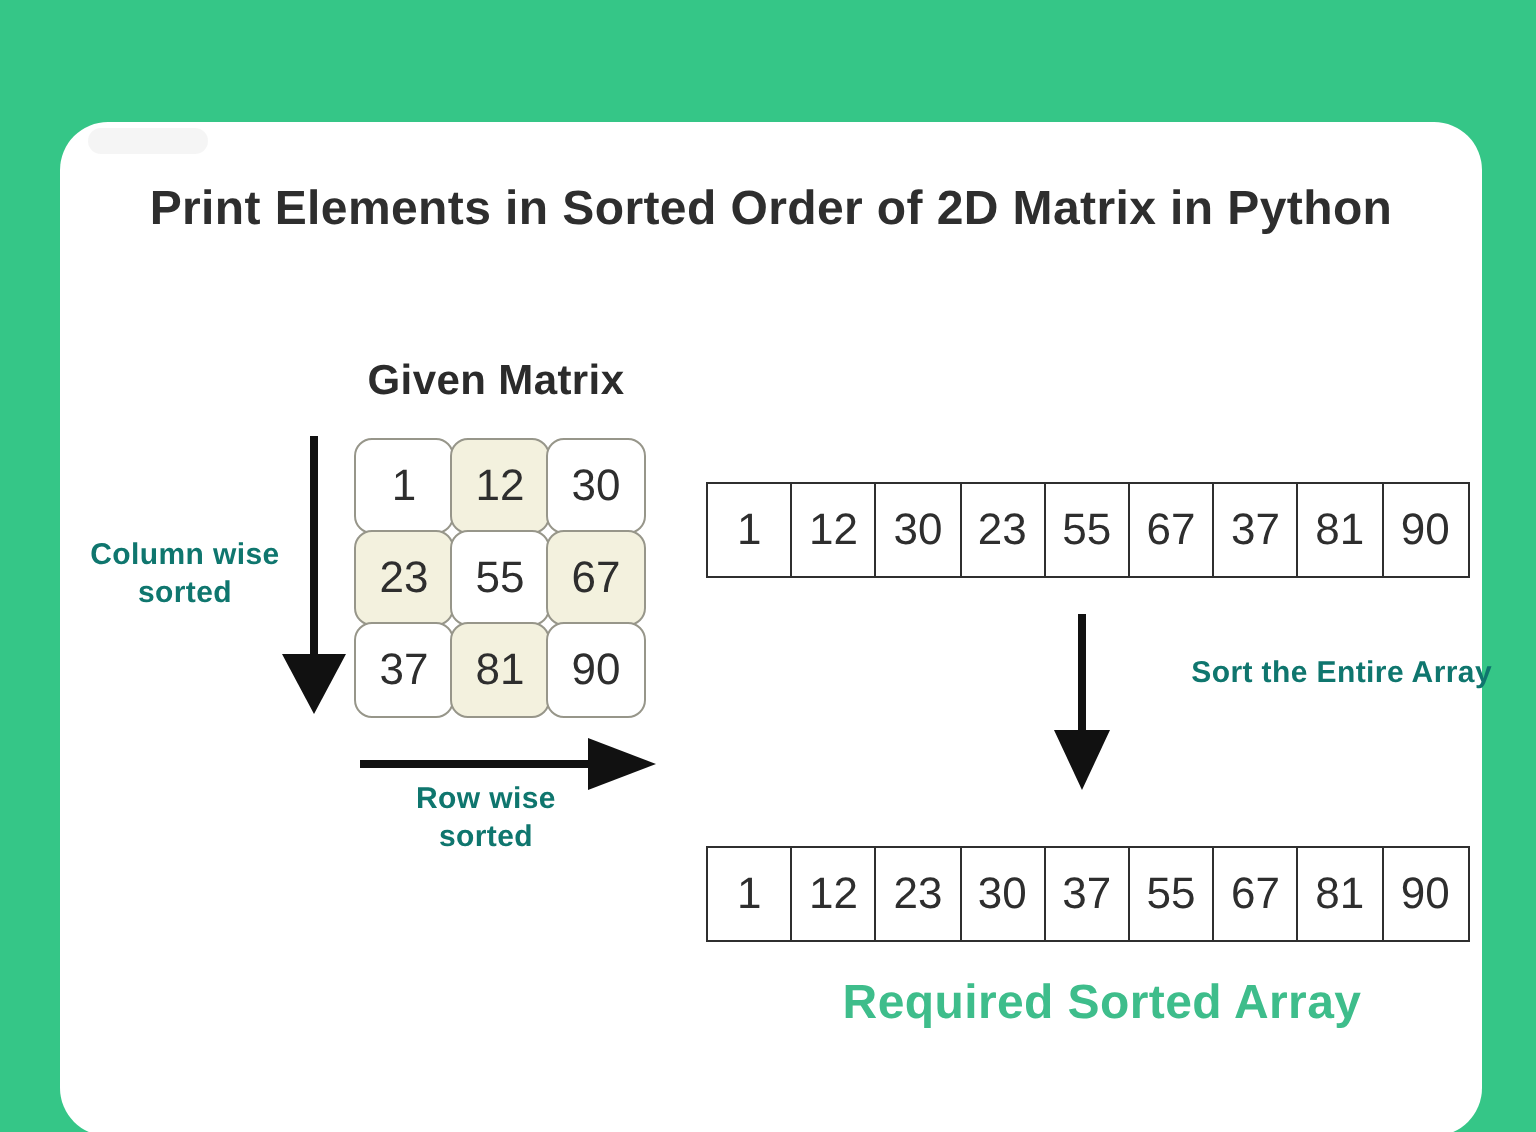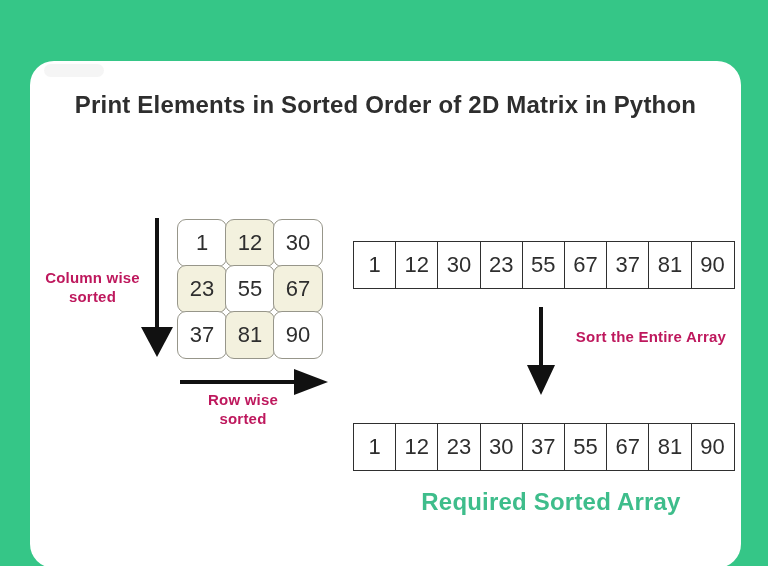--- a/index.html
+++ b/index.html
@@ -50,27 +50,27 @@
     border-right:1.5px solid #2f2f2f;
     display:flex;align-items:center;justify-content:center;
     font-size:22px;font-weight:500;color:#2e2e2e;background:#ffffff;
   }
   .h-array .cell:last-child{border-right:none;}
   .array-top{left:323px;top:180px;}
   .array-bottom{left:323px;top:362px;}
 
   
   .diagram-label{
-    font-size:15px;font-weight:600;color:#be185d;text-align:center;
+    font-size:15px;font-weight:600;color:#0f766e;text-align:center;
     white-space:pre-line;line-height:1.25;letter-spacing:.2px;
     position:absolute;
   }
   .column-label{left:0px;top:208px;width:125px;}
   .row-label{left:148px;top:330px;width:130px;}
-  .sort-label{left:526px;top:267px;width:190px;text-align:center;white-space:nowrap;}
+  .sort-label{left:526px;top:267px;width:190px;text-align:right;white-space:nowrap;}
   .result-label{
     position:absolute;left:371px;top:427px;width:300px;text-align:center;
     font-size:24px;font-weight:700;color:#3ebd8b;letter-spacing:.2px;
   }
 
   
   .arrow-shaft-v{position:absolute;width:3.5px;background:#111;}
   .arrow-shaft-h{position:absolute;height:3.5px;background:#111;}
   .arrow-head-down{
     position:absolute;width:0;height:0;
@@ -94,20 +94,21 @@
 </style>
 </head>
 <body>
 
 <div class="card">
 
   <div class="smudge"></div>
 
   <div class="title">Print Elements in Sorted Order of 2D Matrix in Python</div>
 
+  <div class="section-heading heading-left">Given Matrix</div>
 
   <div class="matrix">
       <div class="cell">1</div>
       <div class="cell hl">12</div>
       <div class="cell">30</div>
       <div class="cell hl">23</div>
       <div class="cell">55</div>
       <div class="cell hl">67</div>
       <div class="cell">37</div>
       <div class="cell hl">81</div>

